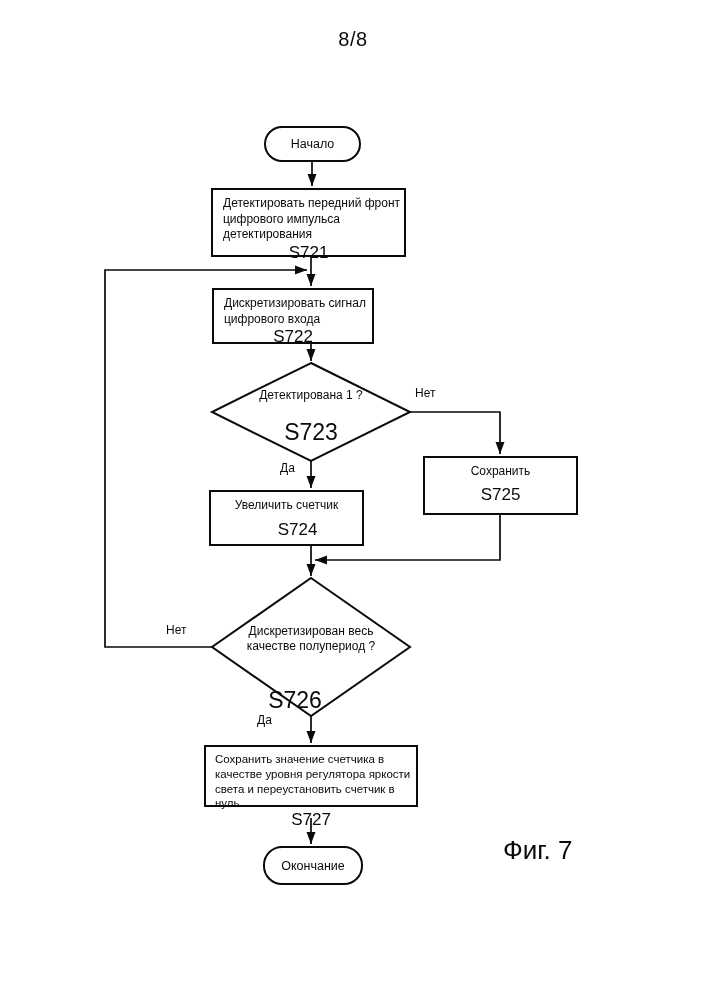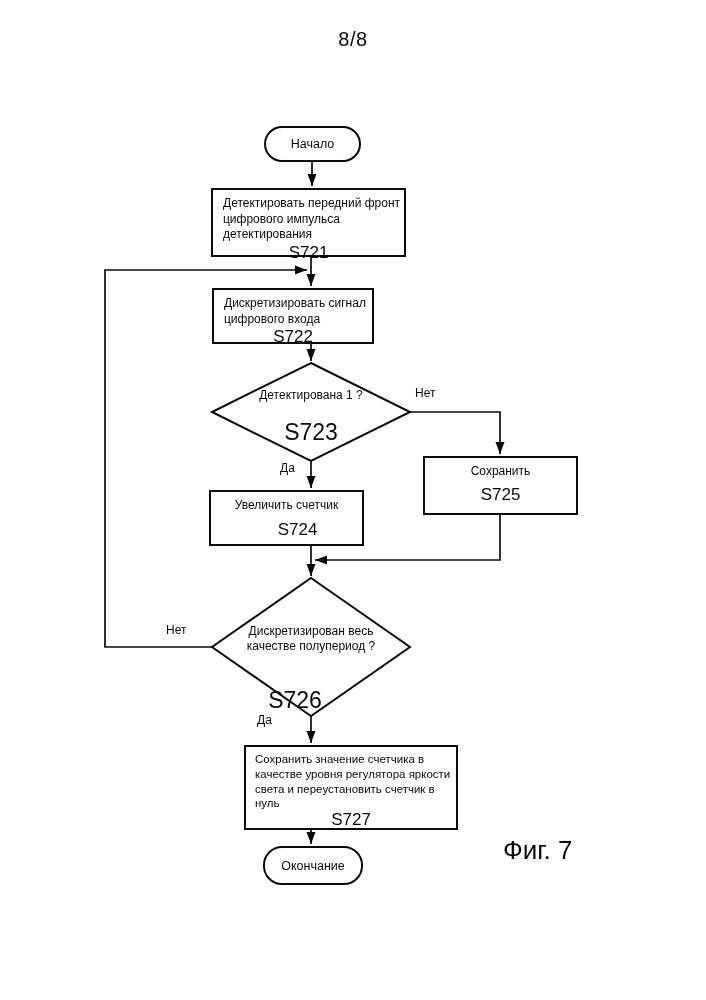--- a/index.html
+++ b/index.html
@@ -101,21 +101,21 @@
   <div class="node rect" style="left:209px; top:490px; width:155px; height:56px;">
     <div class="node-text center">Увеличить счетчик</div>
     <div class="node-id" style="margin-top:7px;padding-left:22px;">S724</div>
   </div>
 
   <div class="node rect s725" style="left:423px; top:456px; width:155px; height:59px;">
     <div class="node-text center">Сохранить</div>
     <div class="node-id">S725</div>
   </div>
 
-  <div class="node rect" style="left:204px; top:745px; width:214px; height:85px;margin-left:40px;">
+  <div class="node rect" style="left:204px; top:745px; width:214px; height:62px;">
     <div class="node-text tight">Сохранить значение счетчика в качестве уровня регулятора яркости света и переустановить счетчик в нуль</div>
     <div class="node-id" style="margin-top:0;">S727</div>
   </div>
 
   <div class="decision-text" style="left:232px; top:388px; width:158px;">Детектирована 1 ?</div>
   <div class="decision-id" style="left:256px; top:419px; width:110px;">S723</div>
 
   <div class="decision-text" style="left:231px; top:624px; width:160px;">Дискретизирован весь качестве полупериод ?</div>
   <div class="decision-id" style="left:240px; top:671px; width:110px;margin-top:16px;">S726</div>
 

